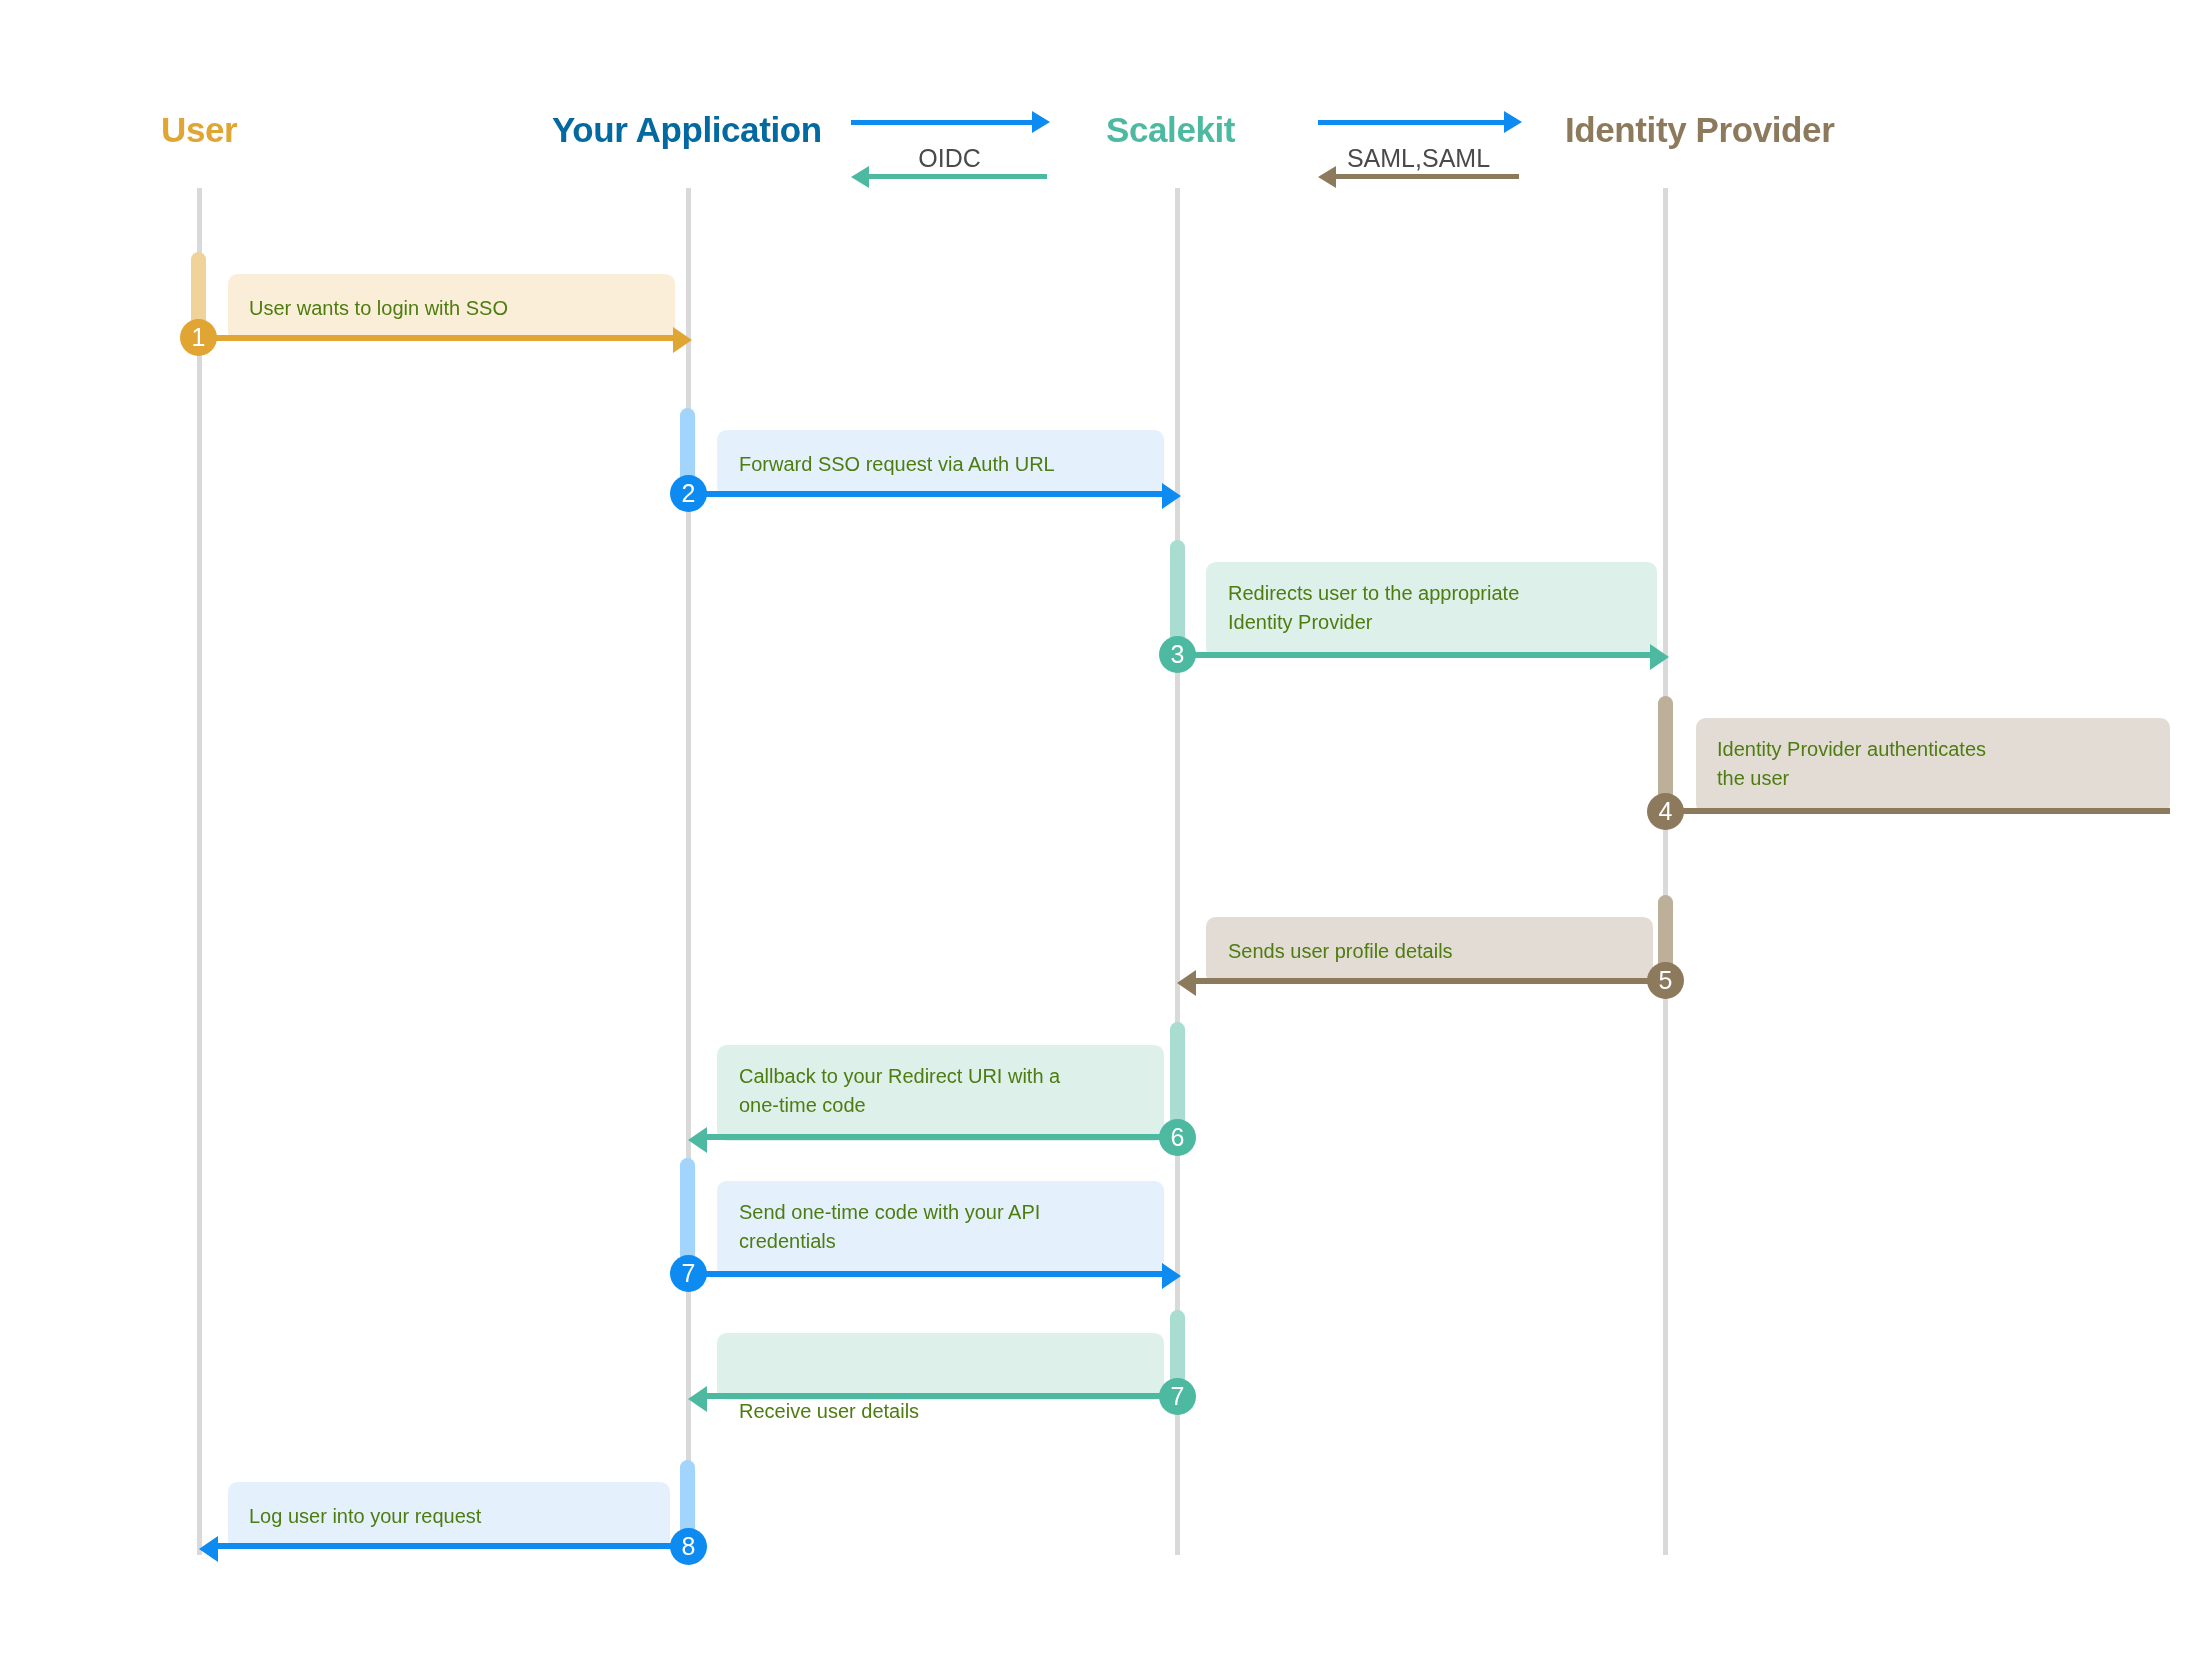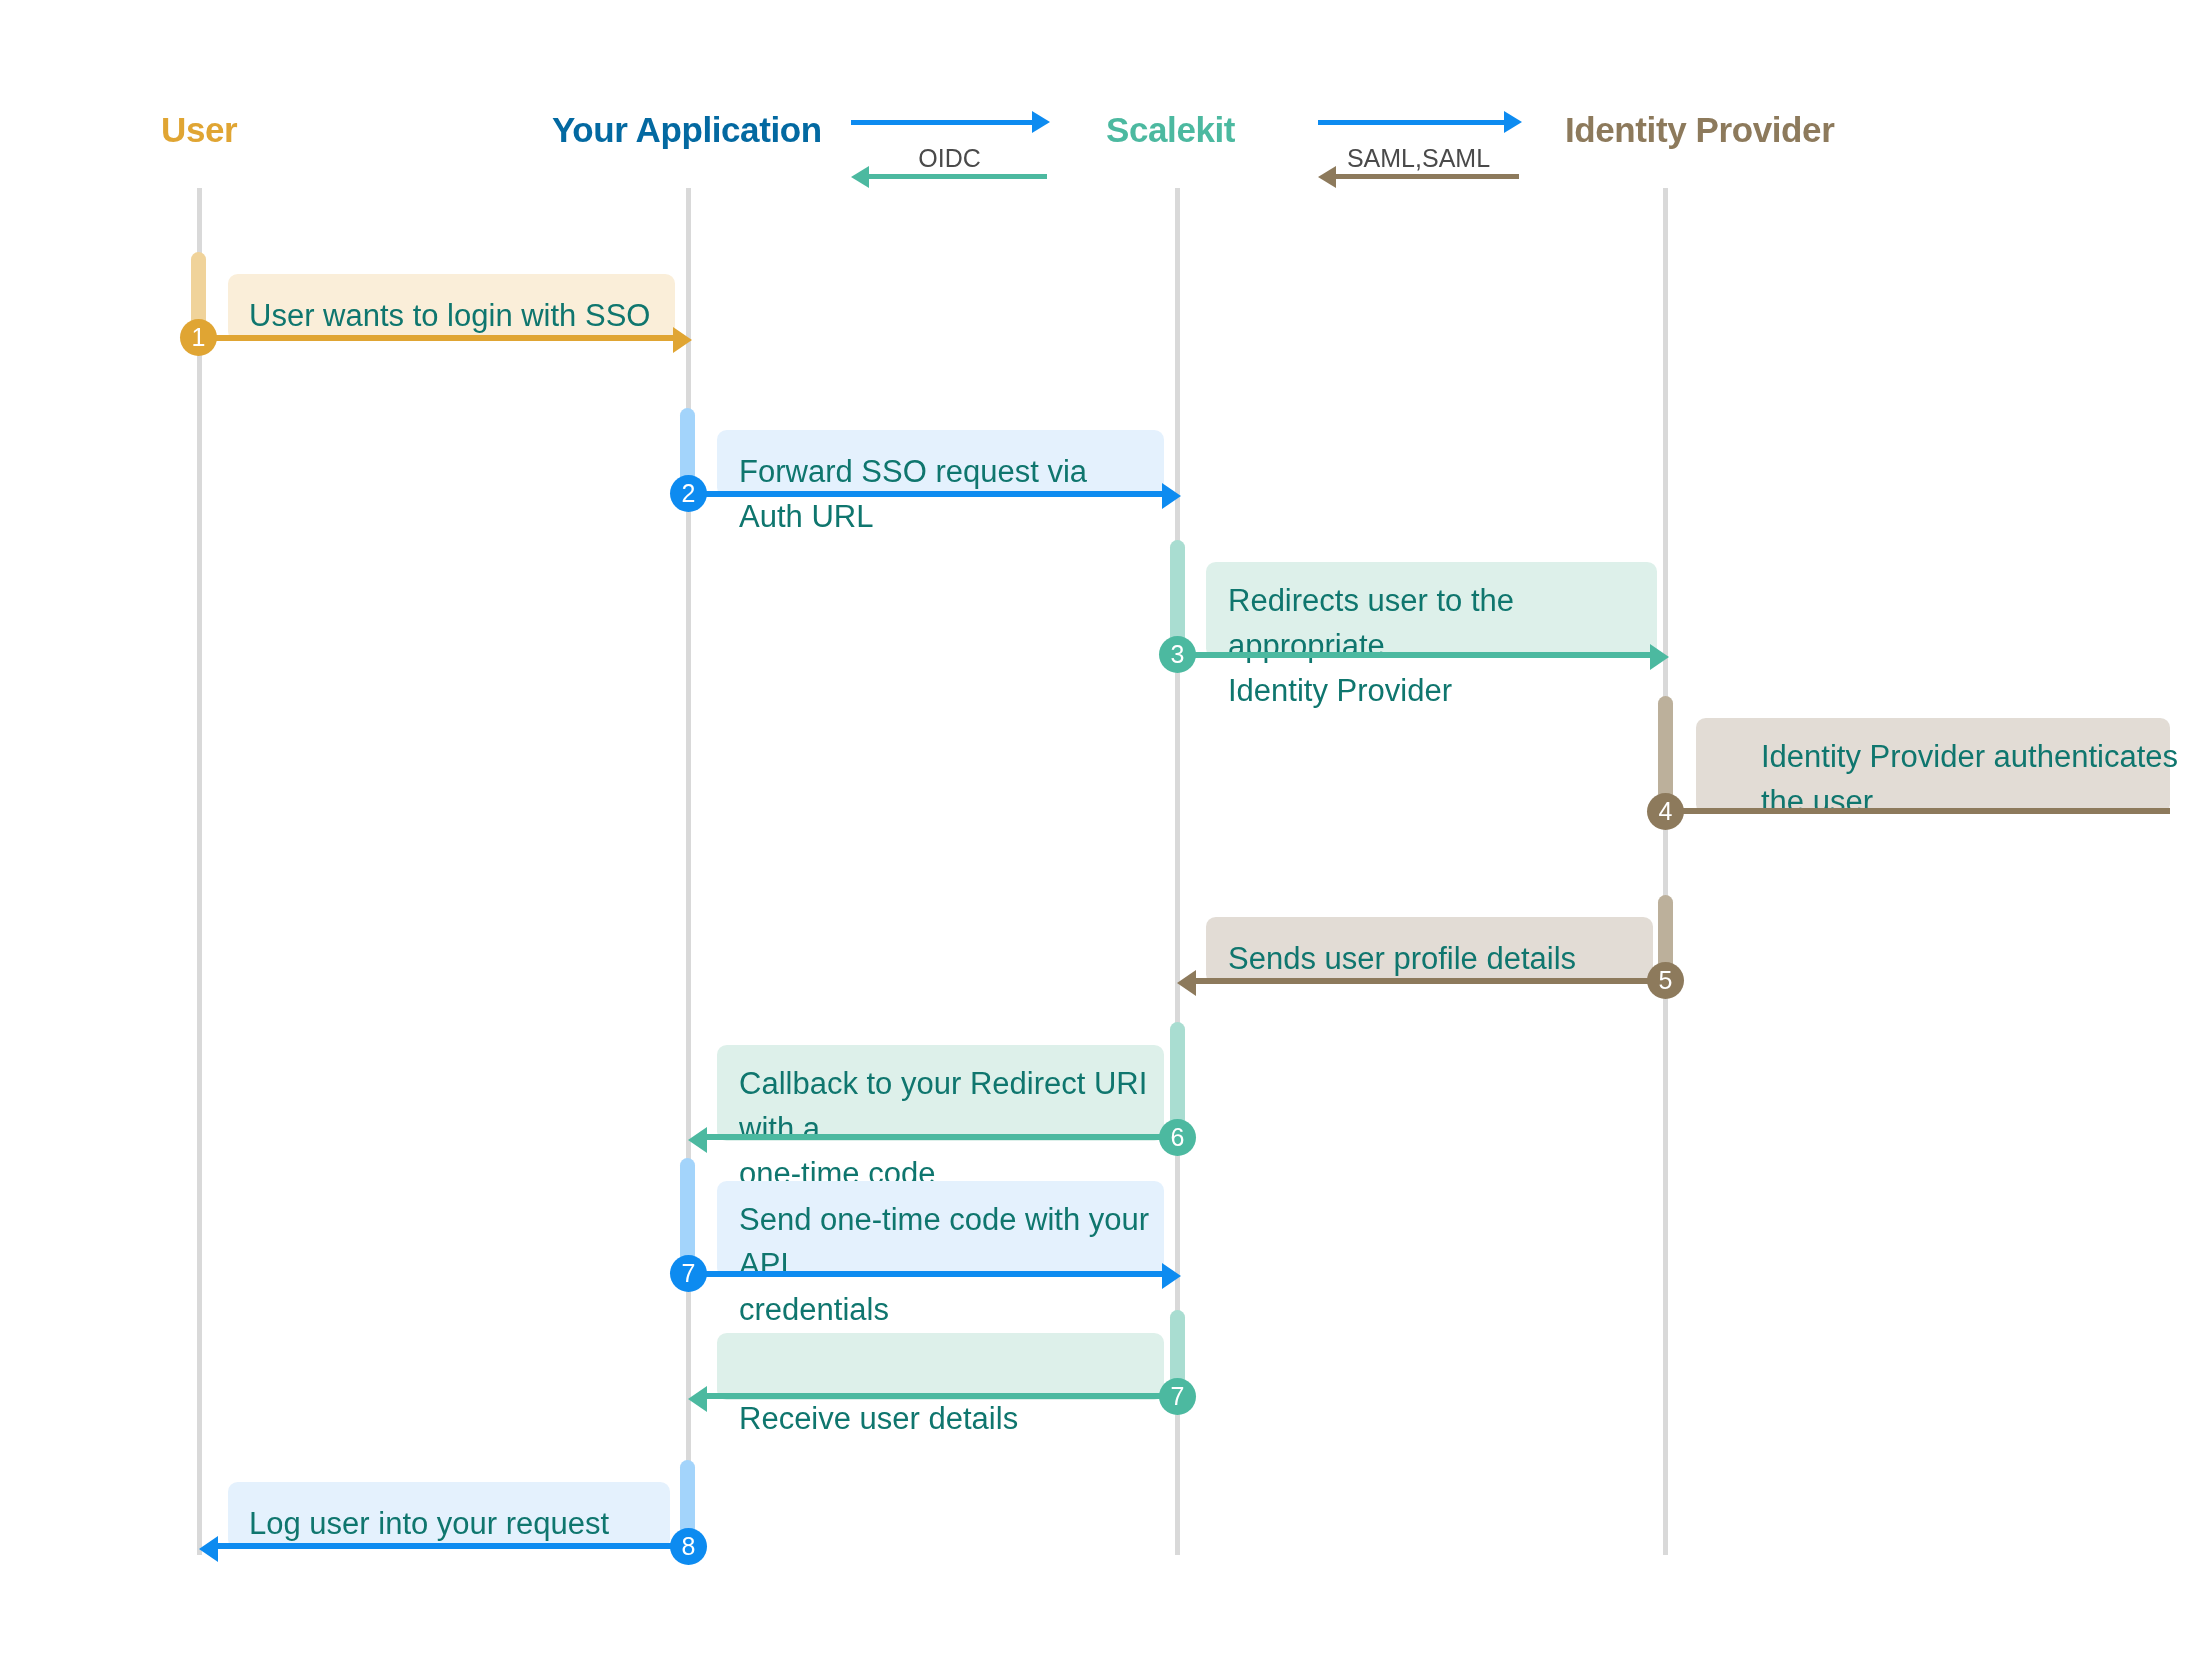--- a/index.html
+++ b/index.html
@@ -3,21 +3,21 @@
 <meta charset="utf-8">
 <style>
   html,body{margin:0;padding:0;background:#ffffff;}
   body{width:2205px;height:1673px;position:relative;overflow:hidden;
        font-family:"Liberation Sans","DejaVu Sans",sans-serif;}
   #stage{position:absolute;left:0;top:0;width:2205px;height:1673px;}
   .lifeline-label{position:absolute;font-size:35px;font-weight:700;white-space:nowrap;letter-spacing:-0.4px;}
   .lifeline{position:absolute;width:4.5px;background:#d9d9d9;border-radius:0;}
   .activation{position:absolute;width:15px;border-radius:7.6px;}
   .notebox{position:absolute;border-radius:9.8px;}
-  .notetext{position:absolute;font-size:31px;color:#0f766e;line-height:1.45;white-space:pre-line;}
+  .notetext{position:absolute;font-size:20px;color:#4d7c0f;line-height:1.45;white-space:pre-line;}
   .msgline{position:absolute;height:5.8px;}
   .arrowhead{position:absolute;width:0;height:0;}
   .arrow-r{border-top:13.4px solid transparent;border-bottom:13.4px solid transparent;}
   .arrow-l{border-top:13.4px solid transparent;border-bottom:13.4px solid transparent;}
   .stepcircle{position:absolute;width:37px;height:37px;border-radius:50%;
       display:flex;align-items:center;justify-content:center;
       color:#ffffff;font-size:25px;font-weight:400;line-height:1;}
   .proto-label{position:absolute;font-size:25px;color:#4a4a4a;white-space:nowrap;}
   .proto-line{position:absolute;height:5.4px;}
   .proto-head{position:absolute;width:0;height:0;}
@@ -58,21 +58,21 @@
     <div class="stepcircle" style="left: 670px; top: 475px; background: rgb(13, 139, 240);">2</div>
     <div class="activation" style="left: 1170px; top: 540px; height: 105px; background: rgb(169, 221, 209);"></div>
     <div class="notebox" style="left: 1206px; top: 562px; width: 451px; height: 96px; background: rgb(221, 240, 234);"></div>
     <div class="notetext" style="left: 1228px; top: 579px; width: 415px;">Redirects user to the appropriate
 Identity Provider</div>
     <div class="msgline" style="left: 1177px; top: 652px; width: 473px; background: rgb(76, 185, 160);"></div>
     <div class="arrowhead arrow-r" style="left: 1650px; top: 644px; border-left: 19.7px solid rgb(76, 185, 160);"></div>
     <div class="stepcircle" style="left: 1159px; top: 636px; background: rgb(76, 185, 160);">3</div>
     <div class="activation" style="left: 1658px; top: 696px; height: 105px; background: rgb(188, 176, 155);"></div>
     <div class="notebox" style="left: 1696px; top: 718px; width: 474px; height: 96px; background: rgb(226, 220, 213);"></div>
-    <div class="notetext" style="left: 1717px; top: 735px; width: 438px; margin-left: 44px;">Identity Provider authenticates
+    <div class="notetext" style="left: 1717px; top: 735px; width: 438px;">Identity Provider authenticates
 the user</div>
     <div class="msgline" style="left: 1666px; top: 808px; width: 504px; background: rgb(141, 122, 92);"></div>
     <div class="stepcircle" style="left: 1647px; top: 793px; background: rgb(141, 122, 92);">4</div>
     <div class="activation" style="left: 1658px; top: 895px; height: 76px; background: rgb(188, 176, 155);"></div>
     <div class="notebox" style="left: 1206px; top: 917px; width: 447px; height: 67px; background: rgb(226, 220, 213);"></div>
     <div class="notetext" style="left: 1228px; top: 937px; width: 411px;">Sends user profile details</div>
     <div class="msgline" style="left: 1192px; top: 978px; width: 473px; background: rgb(141, 122, 92);"></div>
     <div class="arrowhead arrow-l" style="left: 1177px; top: 970px; border-right: 19.7px solid rgb(141, 122, 92);"></div>
     <div class="stepcircle" style="left: 1647px; top: 962px; background: rgb(141, 122, 92);">5</div>
     <div class="activation" style="left: 1170px; top: 1022px; height: 105px; background: rgb(169, 221, 209);"></div>

